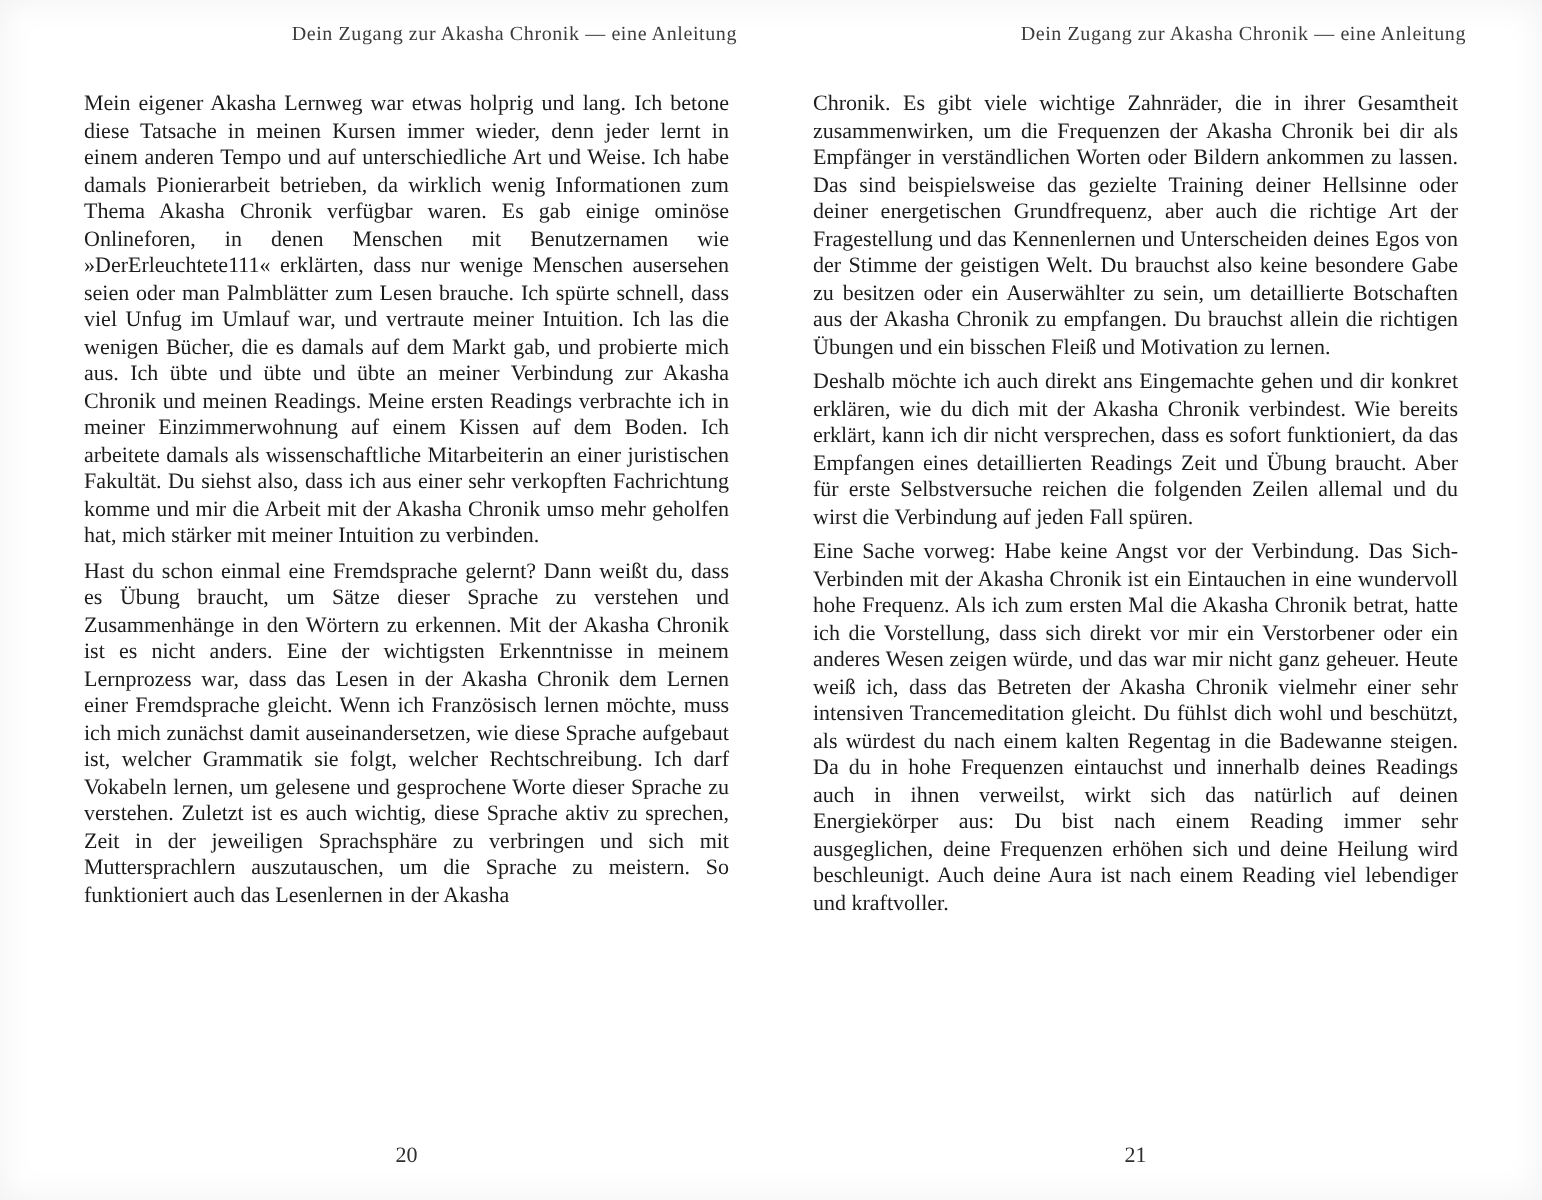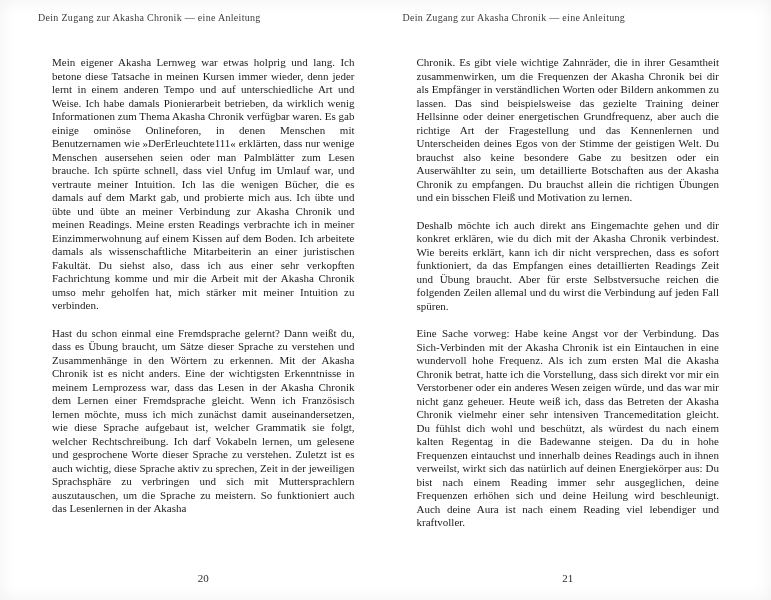--- a/index.html
+++ b/index.html
@@ -21,38 +21,38 @@
   .page {
     box-sizing: border-box;
     width: 385.5px;
     height: 600px;
     display: flex;
     flex-direction: column;
   }
   .page-left  { padding: 12px 17px 12px 38px; }
   .page-right { padding: 12px 38px 12px 17px; }
   .running-header {
-    text-align: left;
+    text-align: right;
     font-size: 10px;
     letter-spacing: 0.3px;
     color: #3c3c3c;
     margin-bottom: 19px;
     white-space: nowrap;
   }
   .page-body {
     flex: 1 1 auto;
     font-size: 11px;
     line-height: 13.5px;
     text-align: justify;
     hyphens: auto;
     -webkit-hyphens: auto;
     overflow: hidden;
   }
   .page-body p {
-    margin: 14px;
+    margin: 4px;
     padding: 0;
   }
   .page-number {
     flex: 0 0 auto;
     text-align: center;
     font-size: 11px;
     color: #2e2e2e;
     padding-top: 6px;
     padding-bottom: 4px;
   }

